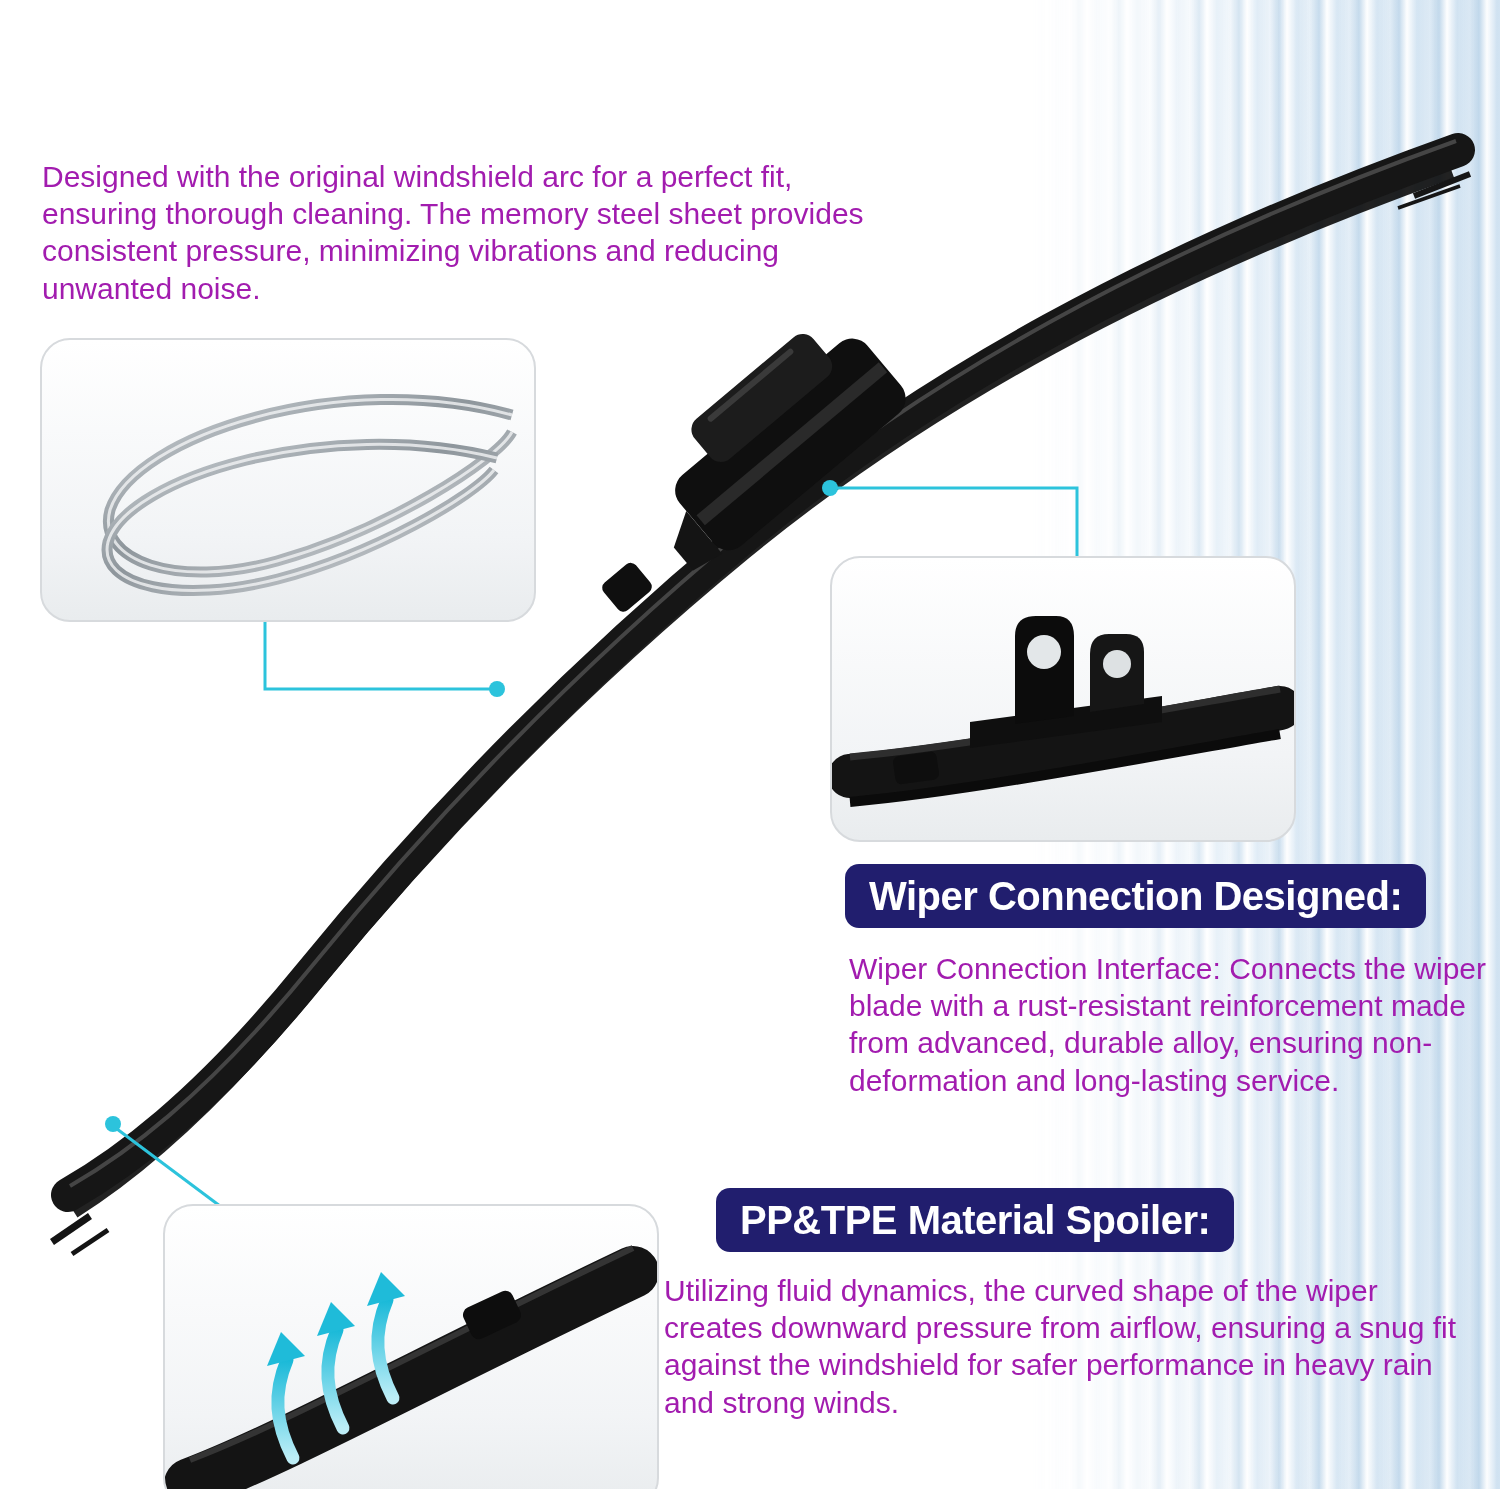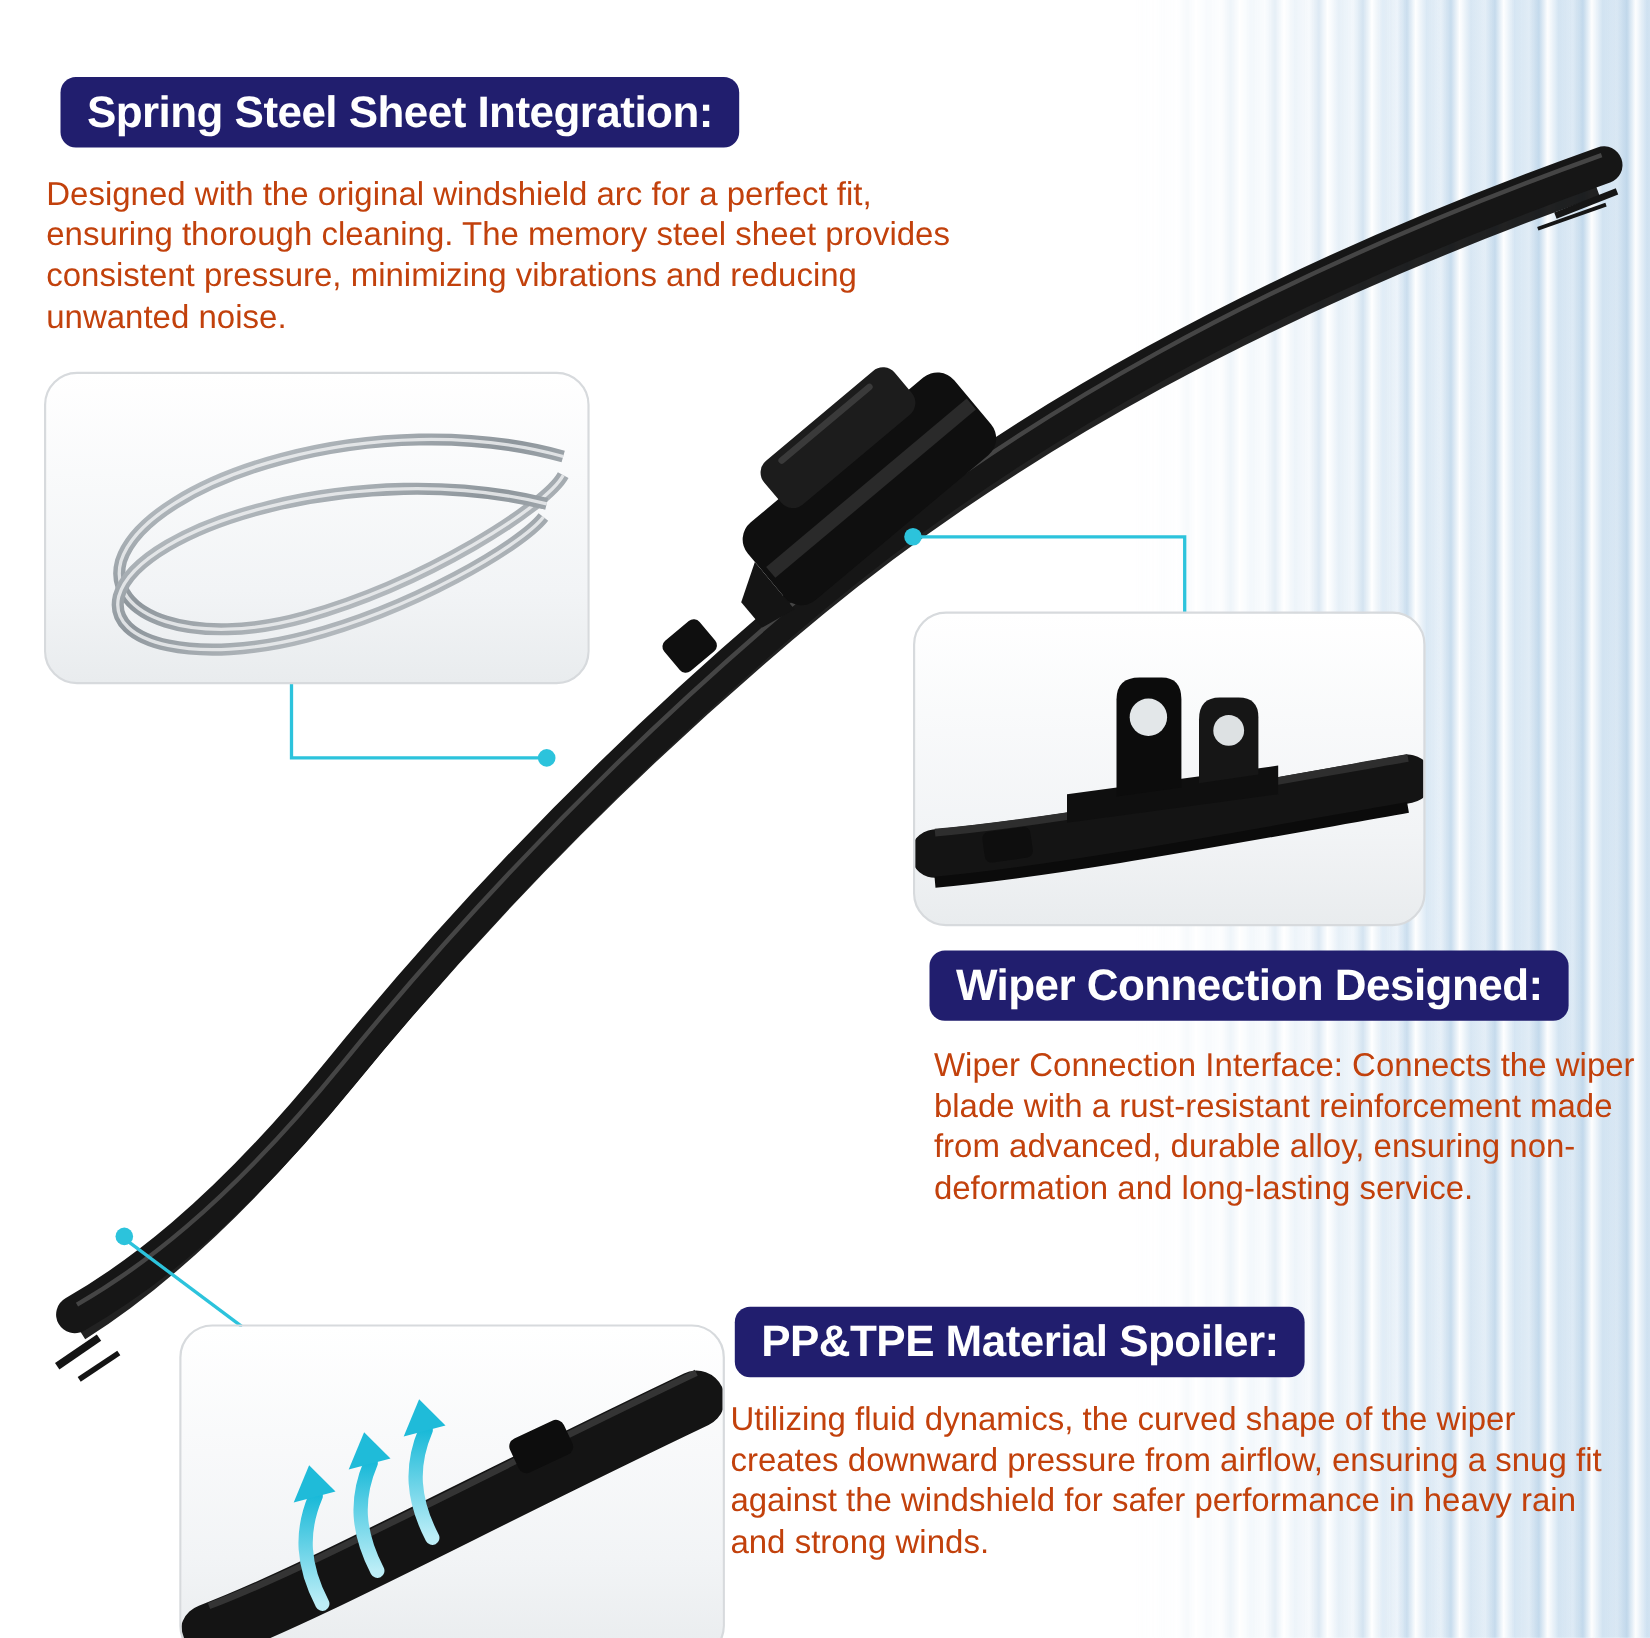--- a/index.html
+++ b/index.html
@@ -42,24 +42,24 @@
   #inset-spoiler{left:163px;top:1204px;width:492px;height:300px;}
   .pill{
     position:absolute;z-index:4;
     background:#211e6e;color:#ffffff;
     font-weight:bold;font-size:40px;letter-spacing:-0.5px;
     padding:10px 24px;border-radius:14px;white-space:nowrap;
     line-height:1.1;
   }
   #pill-steel{left:55px;top:70px;}
   #pill-connector{left:845px;top:864px;}
-  #pill-spoiler{left:668px;top:1188px;text-align:center;}
+  #pill-spoiler{left:716px;top:1188px;text-align:center;}
   .body-text{
     position:absolute;z-index:4;
-    color:#c2410c;font-size:30px;line-height:1.24;
+    color:#a21caf;font-size:30px;line-height:1.24;
   }
   #body-steel{left:42px;top:158px;width:860px;}
   #body-connector{left:849px;top:950px;width:655px;}
   #body-spoiler{left:664px;top:1272px;width:815px;}
 </style>
 </head>
 <body>
 
 <div class="canvas">
 
@@ -160,21 +160,20 @@
         <path d="M228,192 C210,157 208,127 222,94"></path>
       </g>
       <g fill="#1fbbd9">
         <path d="M116,126 L102,160 L140,150 Z"></path>
         <path d="M166,96 L152,130 L190,120 Z"></path>
         <path d="M216,66 L202,100 L240,90 Z"></path>
       </g>
     </svg>
   </div>
 
-  <div class="pill" id="pill-steel">Spring Steel Sheet Integration:</div>
   <div class="body-text" id="body-steel">Designed with the original windshield arc for a perfect fit, ensuring thorough cleaning. The memory steel sheet provides consistent pressure, minimizing vibrations and reducing unwanted noise.</div>
 
   <div class="pill" id="pill-connector">Wiper Connection Designed:</div>
   <div class="body-text" id="body-connector">Wiper Connection Interface: Connects the wiper blade with a rust-resistant reinforcement made from advanced, durable alloy, ensuring non-deformation and long-lasting service.</div>
 
   <div class="pill" id="pill-spoiler">PP&amp;TPE Material Spoiler:</div>
   <div class="body-text" id="body-spoiler">Utilizing fluid dynamics, the curved shape of the wiper creates downward pressure from airflow, ensuring a snug fit against the windshield for safer performance in heavy rain and strong winds.</div>
 
 </div>
 

